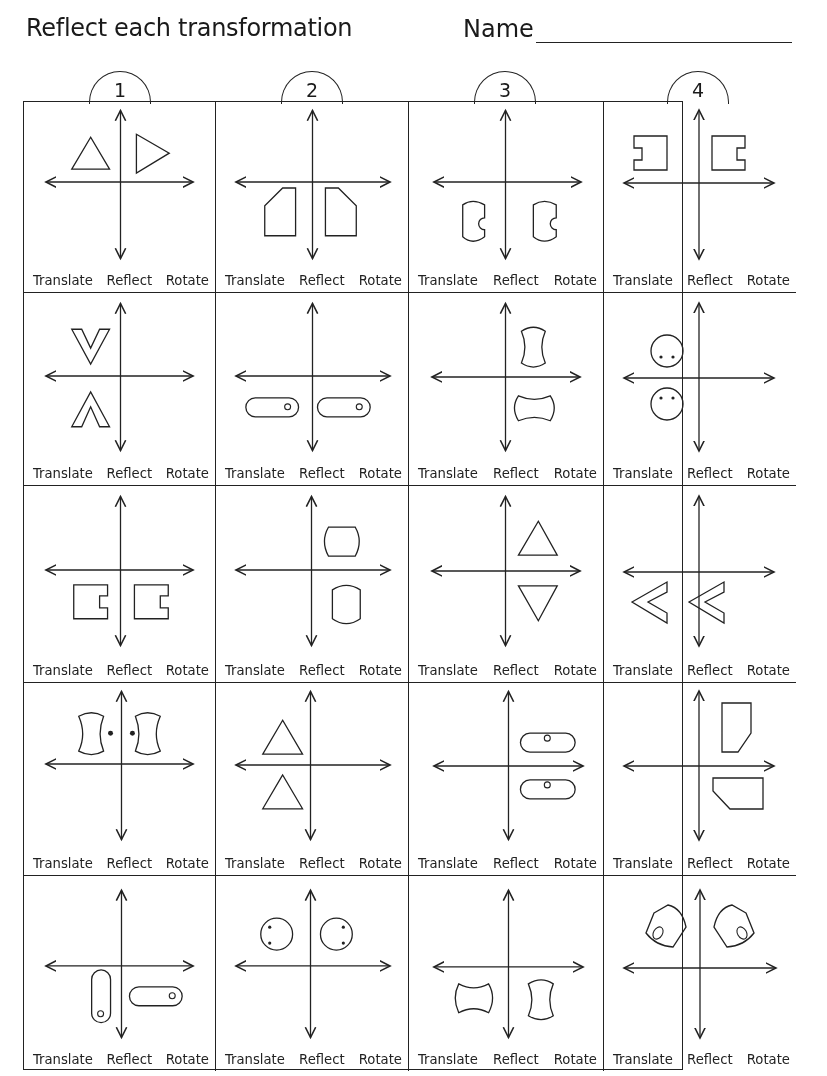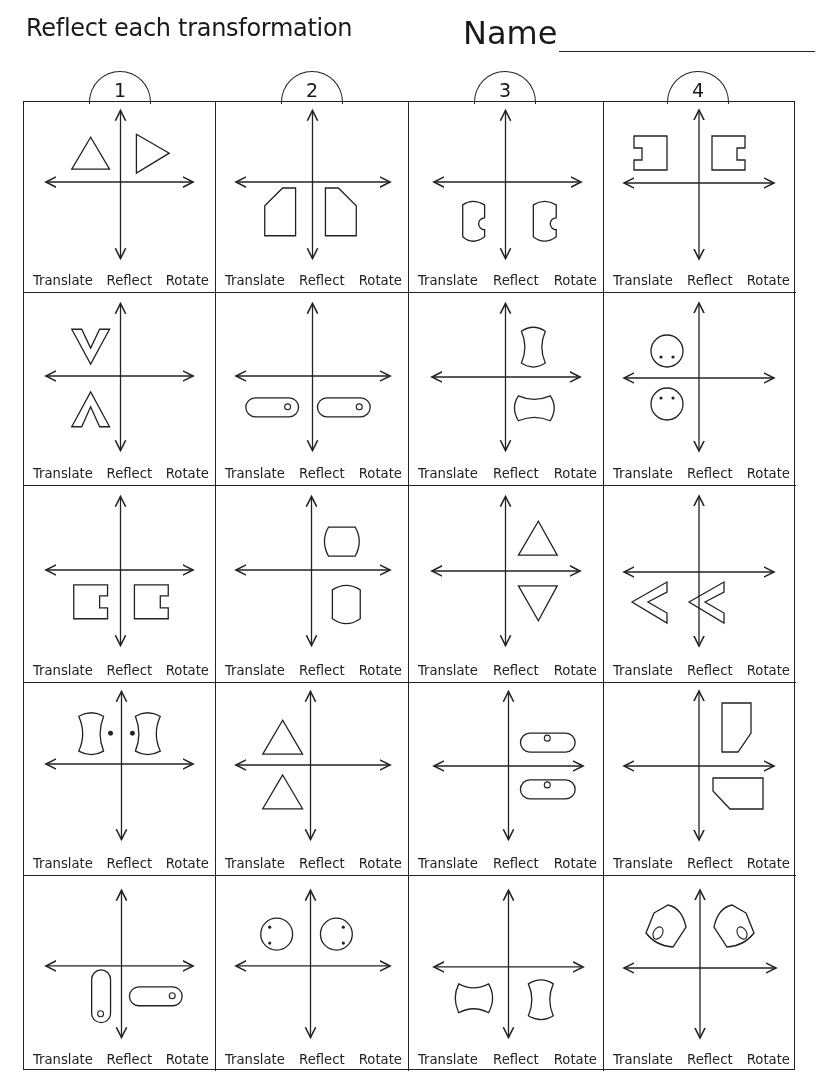--- a/index.html
+++ b/index.html
@@ -1,23 +1,23 @@
 <!DOCTYPE html>
 <html><head>
 <meta charset="utf-8">
 <style>
   html, body { margin:0; padding:0; background:#fff; }
   body { width:827px; height:1076px; position:relative; overflow:hidden;
          font-family:"DejaVu Sans", "Liberation Sans", sans-serif; color:#1a1a1a; }
   .title { position:absolute; left:26px; top:14px; font-size:24px; letter-spacing:-0.3px; }
-  .name-wrap { position:absolute; left:463px; top:14px; font-size:32px; display:flex; align-items:flex-end; }
+  .name-wrap { position:absolute; left:463px; top:14px; font-size:24px; display:flex; align-items:flex-end; }
   .name-line { display:inline-block; width:256px; border-bottom:1.5px solid #222; height:28px; margin-left:2px; }
   .tab { position:absolute; top:71px; width:62px; height:33px; border:1.3px solid #222; border-bottom:none;
          border-radius:31px 31px 0 0; background:#fff; text-align:center; font-size:19px; line-height:36px; box-sizing:border-box; }
-  .grid { position:absolute; left:23px; top:101px; width:772px; height:969px;
+  .grid { position:absolute; left:23px; top:101px; width:660px; height:969px;
           display:grid; grid-template-columns:192px 193px 195px 192px; grid-template-rows:191px 193px 197px 193px 195px;
           border:1.3px solid #222; box-sizing:border-box; }
   .cell { position:relative; border-right:1.2px solid #222; border-bottom:1.2px solid #222; box-sizing:border-box; }
   .cell.lastcol { border-right:none; }
   .cell.lastrow { border-bottom:none; }
   .cell svg { position:absolute; left:0; top:0; width:100%; height:165px; }
   .choices { position:absolute; left:0; right:0; bottom:4px; display:flex; justify-content:space-between;
              padding:0 6px 0 9px; font-size:13.2px; color:#222; }
   .choice { cursor:pointer; }
 </style>

